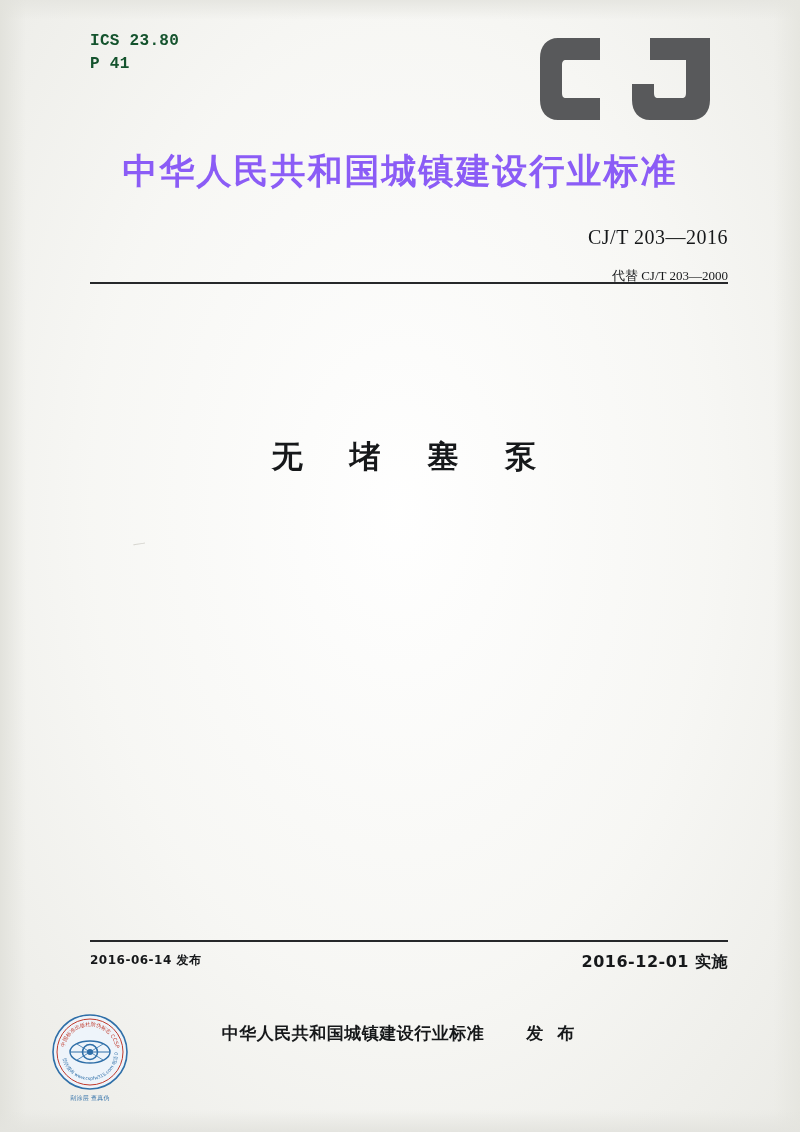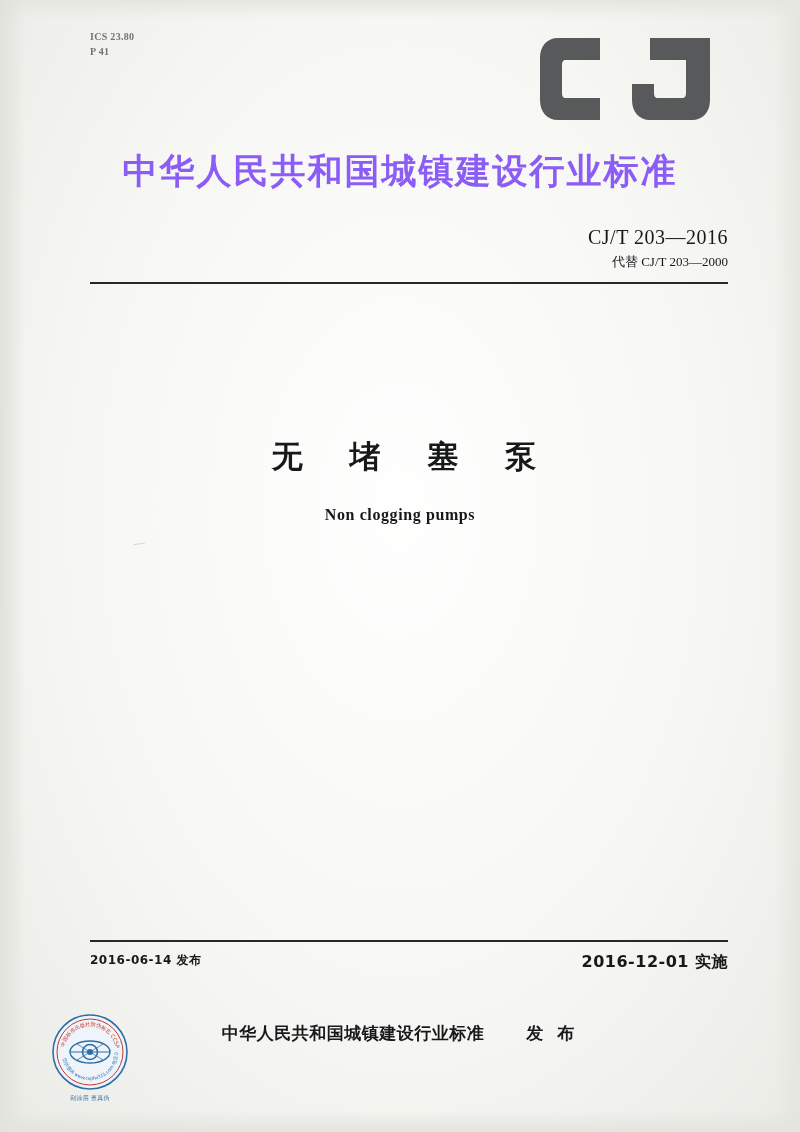--- a/index.html
+++ b/index.html
@@ -55,24 +55,24 @@
     position: absolute;
     inset: 0;
     z-index: 3;
   }
 
   
   .ics-block {
     position: absolute;
     left: 90px;
     top: 30px;
-    font-family: Liberation Serif, serif;
-    font-weight: bold;
-    font-size: 10px;
-    color: #737373;
+    font-family: Liberation Mono, monospace;
+    font-weight: bold;
+    font-size: 16px;
+    color: #14532d;
     line-height: 1.45;
     letter-spacing: 0.3px;
   }
 
   
   .cj-logo {
     position: absolute;
     right: 88px;
     top: 36px;
     width: 174px;
@@ -101,21 +101,21 @@
     font-family: "Liberation Serif", serif;
     color: #16181a;
   }
   .std-number .num {
     font-size: 20px;
     letter-spacing: 0.5px;
     white-space: nowrap;
   }
   .std-number .replace {
     font-size: 13px;
-    margin-top: 4px;
+    margin-top: 18px;
     white-space: nowrap;
   }
 
   
   .rule-top {
     position: absolute;
     left: 90px;
     right: 72px;
     top: 282px;
     height: 2px;
@@ -254,21 +254,20 @@
     <div class="main-title">中华人民共和国城镇建设行业标准</div>
 
     <div class="std-number">
       <div class="num">CJ/T 203—2016</div>
       <div class="replace">代替 CJ/T 203—2000</div>
     </div>
 
     <div class="rule-top"></div>
 
     <div class="doc-name">无 堵 塞 泵</div>
-    <div class="doc-name-en">Non clogging pumps</div>
 
     <div class="faint-mark">一</div>
 
     <div class="rule-bottom"></div>
 
     <div class="date-issue">2016-06-14 发布</div>
     <div class="date-effect">2016-12-01 实施</div>
 
     <div class="publisher">
       <span>中华人民共和国城镇建设行业标准</span><span class="pub-verb">发  布</span>

